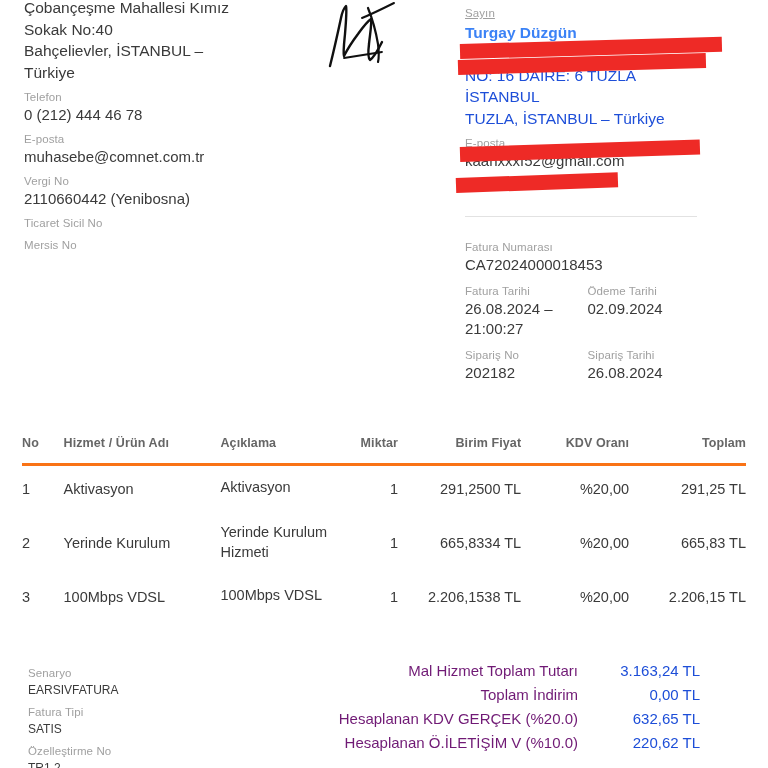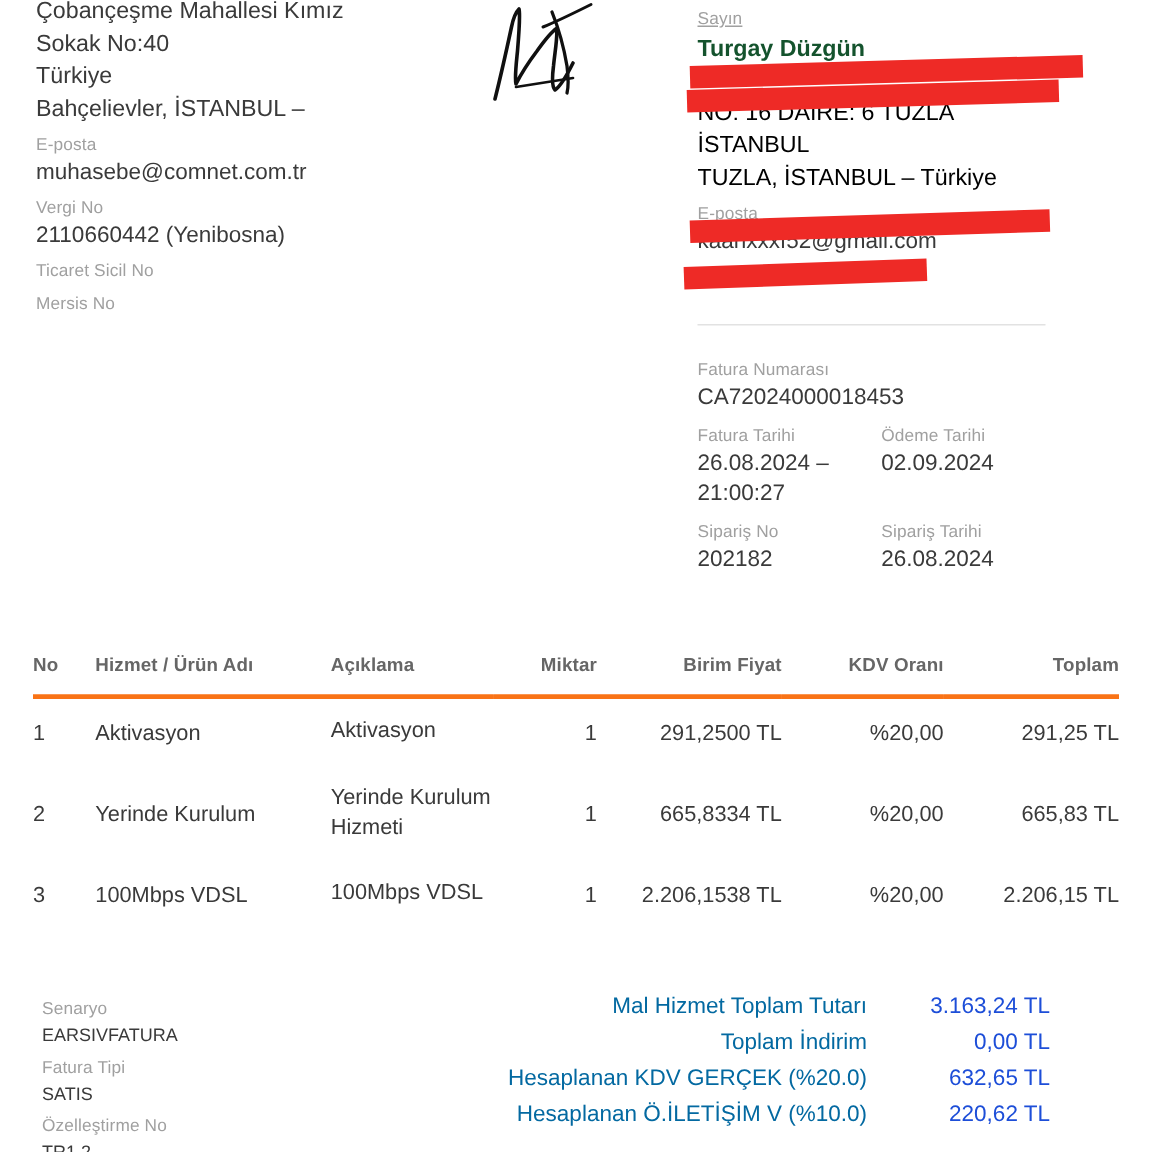--- a/index.html
+++ b/index.html
@@ -72,25 +72,25 @@
     left: 465px;
     top: 6px;
     width: 240px;
   }
   .buyer .sayin-lbl { display: block; text-decoration: underline; }
   .buyer .buyer-name {
     display: block;
     font-size: 15.5px;
     line-height: 21px;
     font-weight: bold;
-    color: #14532d;
+    color: #3b82f6;
     margin-top: 1px;
   }
   .buyer .addr {
-    color: #000000;
+    color: #1d4ed8;
     font-size: 15.5px;
     line-height: 21.5px;
     display: block;
   }
   .buyer .field { margin-top: 7px; }
   .buyer .field .lbl { display: block; }
   .buyer .field .val { display: block; }
 
   
   .redact {
@@ -178,21 +178,21 @@
     width: 400px;
   }
   .totals .trow {
     display: flex;
     justify-content: flex-end;
     align-items: baseline;
     margin-bottom: 7px;
   }
   .totals .tlabel {
     font-size: 15px;
-    color: #0369a1;
+    color: #701a75;
     text-align: right;
     padding-right: 18px;
     white-space: nowrap;
   }
   .totals .tvalue {
     font-size: 15px;
     color: #1d4ed8;
     width: 104px;
     text-align: right;
     white-space: nowrap;
@@ -200,24 +200,28 @@
 </style>
 </head>
 <body>
 
 <div class="page">
 
   <div class="seller">
     <div class="addr">
       <div>Çobançeşme Mahallesi Kımız</div>
       <div>Sokak No:40</div>
+      <div>Bahçelievler, İSTANBUL –</div>
       <div>Türkiye</div>
-      <div>Bahçelievler, İSTANBUL –</div>
-    </div>
-
+    </div>
+
+    <div class="field">
+      <span class="lbl">Telefon</span>
+      <span class="val">0 (212) 444 46 78</span>
+    </div>
 
     <div class="field">
       <span class="lbl">E-posta</span>
       <span class="val">muhasebe@comnet.com.tr</span>
     </div>
 
     <div class="field">
       <span class="lbl">Vergi No</span>
       <span class="val">2110660442 (Yenibosna)</span>
     </div>

